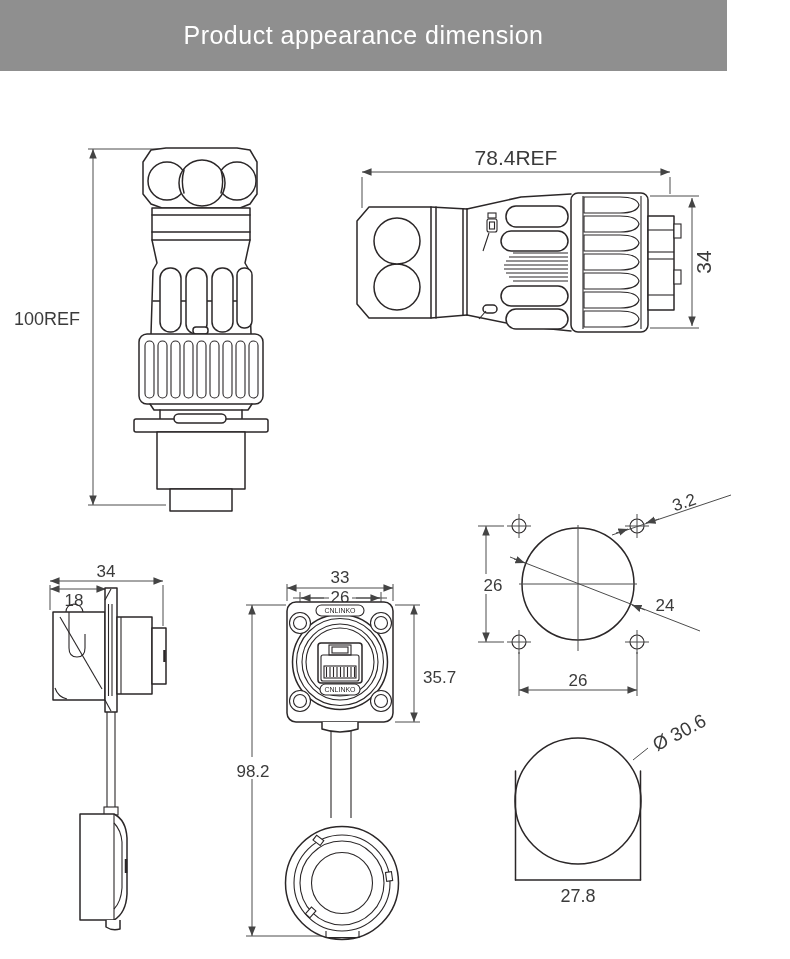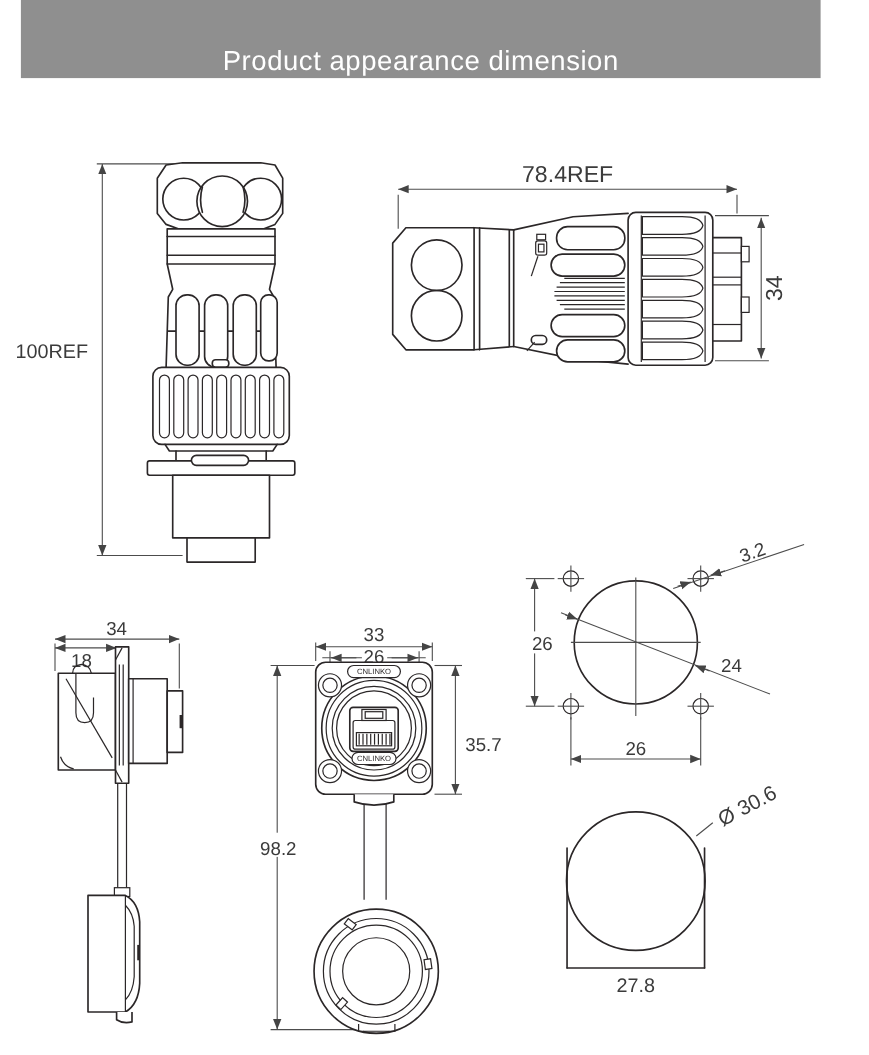--- a/index.html
+++ b/index.html
@@ -1,19 +1,19 @@
 <!DOCTYPE html>
 <html><head>
 <meta charset="utf-8">
 <style>
   html,body{margin:0;padding:0;background:#fff;}
   .page{position:relative;width:790px;height:959px;background:#fff;overflow:hidden;
         font-family:"Liberation Sans",sans-serif;}
   .hdr{position:absolute;left:0;top:0;width:727px;height:71px;background:#8f8f8f;
-       display:flex;align-items:flex-end;justify-content:center;margin-left:19px;}
+       display:flex;align-items:center;justify-content:center;}
   .hdr-title{color:#ffffff;font-size:25px;letter-spacing:.5px;}
   svg{position:absolute;left:0;top:0;}
   .p{stroke:#2b2728;stroke-width:1.5;fill:none;stroke-linejoin:round;stroke-linecap:round;}
   .p2{stroke:#2b2728;stroke-width:1.1;fill:none;}
   .w{stroke:#2b2728;stroke-width:1.5;fill:#ffffff;stroke-linejoin:round;}
   .w2{stroke:#2b2728;stroke-width:1.1;fill:#ffffff;}
   .d{stroke:#4c4c4c;stroke-width:1;fill:none;}
   .t{fill:#3b3b3b;font-family:"Liberation Sans",sans-serif;font-size:17px;}
   .t20{font-size:21px;}
   .t18{font-size:18px;}

